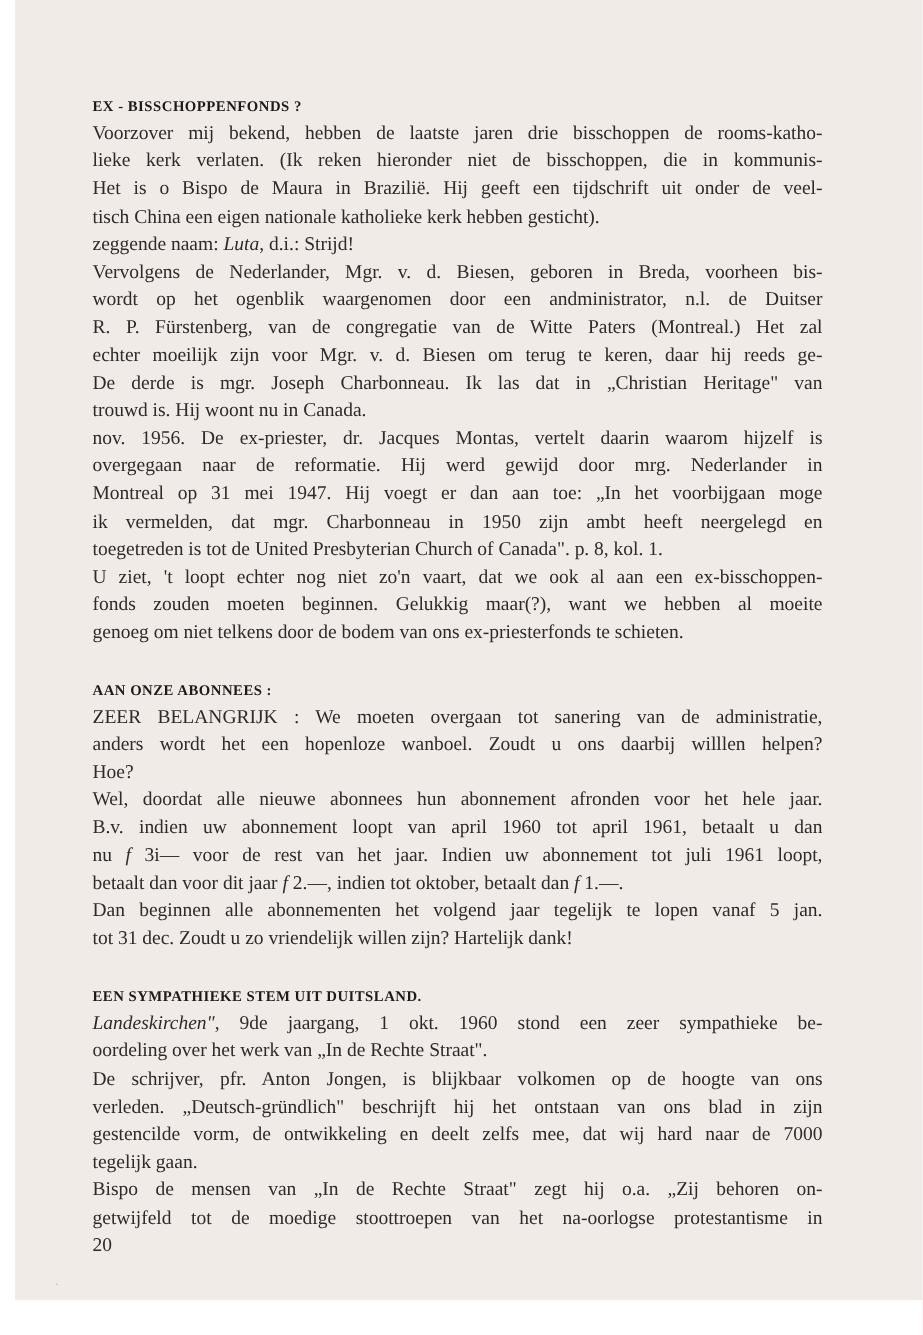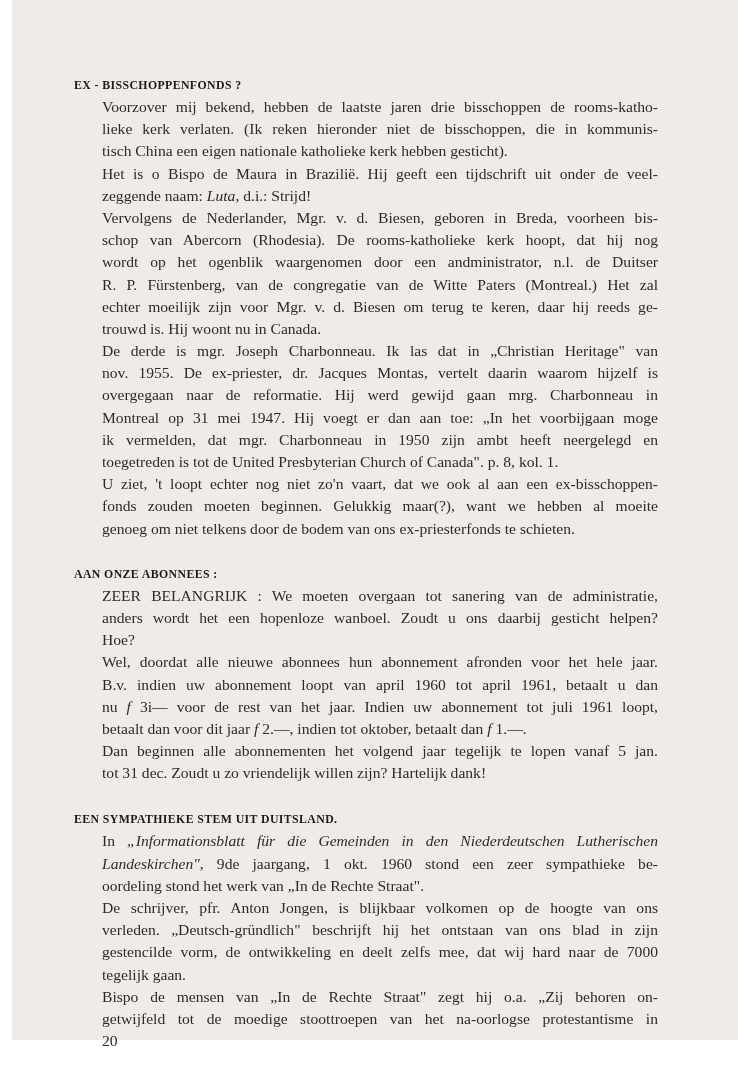--- a/index.html
+++ b/index.html
@@ -13,84 +13,82 @@
   }
   .content {
     position:absolute; left:62px; top:74px; width:584px;
     color:#2e2a2a; font-size:15.6px; line-height:22.2px;
   }
   .heading {
     font-family: "Liberation Serif", "DejaVu Serif", serif;
     font-weight:bold; font-size:11.8px; letter-spacing:0.4px; color:#1e1a1a;
     line-height:22px;
   }
-  .line { white-space:nowrap; text-align:justify; text-align-last:justify; height:22.2px;margin-left:28px; }
+  .line { white-space:nowrap; text-align:justify; text-align-last:justify; height:22.2px; }
   .line.last { text-align-last:left; }
   .gap { height:23px; }
   .gap2 { height:24px; }
   i { font-style:italic; }
   .mark { position:absolute; left:44px; top:1022px; width:6px; height:10px; color:#b8b0ad; font-size:9px; }
 </style>
 </head>
 <body>
 
 <div class="page">
   <div class="content">
 
     <div>
       <div class="heading">EX - BISSCHOPPENFONDS ?</div>
       <div class="lines">
           <div class="line">Voorzover mij bekend, hebben de laatste jaren drie bisschoppen de rooms-katho-</div>
           <div class="line">lieke kerk verlaten. (Ik reken hieronder niet de bisschoppen, die in kommunis-</div>
+          <div class="line">Het is o Bispo de Maura in Brazilië. Hij geeft een tijdschrift uit onder de veel-</div>
           <div class="line last">tisch China een eigen nationale katholieke kerk hebben gesticht).</div>
-          <div class="line">Het is o Bispo de Maura in Brazilië. Hij geeft een tijdschrift uit onder de veel-</div>
           <div class="line last">zeggende naam: <i>Luta</i>, d.i.: Strijd!</div>
           <div class="line">Vervolgens de Nederlander, Mgr. v. d. Biesen, geboren in Breda, voorheen bis-</div>
-          <div class="line">schop van Abercorn (Rhodesia). De rooms-katholieke kerk hoopt, dat hij nog</div>
           <div class="line">wordt op het ogenblik waargenomen door een andministrator, n.l. de Duitser</div>
           <div class="line">R. P. Fürstenberg, van de congregatie van de Witte Paters (Montreal.) Het zal</div>
           <div class="line">echter moeilijk zijn voor Mgr. v. d. Biesen om terug te keren, daar hij reeds ge-</div>
+          <div class="line">De derde is mgr. Joseph Charbonneau. Ik las dat in „Christian Heritage" van</div>
           <div class="line last">trouwd is. Hij woont nu in Canada.</div>
-          <div class="line">De derde is mgr. Joseph Charbonneau. Ik las dat in „Christian Heritage" van</div>
-          <div class="line">nov. 1955. De ex-priester, dr. Jacques Montas, vertelt daarin waarom hijzelf is</div>
-          <div class="line">overgegaan naar de reformatie. Hij werd gewijd gaan mrg. Charbonneau in</div>
+          <div class="line">nov. 1956. De ex-priester, dr. Jacques Montas, vertelt daarin waarom hijzelf is</div>
+          <div class="line">overgegaan naar de reformatie. Hij werd gewijd door mrg. Nederlander in</div>
           <div class="line">Montreal op 31 mei 1947. Hij voegt er dan aan toe: „In het voorbijgaan moge</div>
           <div class="line">ik vermelden, dat mgr. Charbonneau in 1950 zijn ambt heeft neergelegd en</div>
           <div class="line last">toegetreden is tot de United Presbyterian Church of Canada". p. 8, kol. 1.</div>
           <div class="line">U ziet, 't loopt echter nog niet zo'n vaart, dat we ook al aan een ex-bisschoppen-</div>
           <div class="line">fonds zouden moeten beginnen. Gelukkig maar(?), want we hebben al moeite</div>
           <div class="line last">genoeg om niet telkens door de bodem van ons ex-priesterfonds te schieten.</div>
         </div>
     </div>
 
     <div class="gap"></div>
 
     <div>
       <div class="heading">AAN ONZE ABONNEES :</div>
       <div class="lines">
           <div class="line">ZEER BELANGRIJK : We moeten overgaan tot sanering van de administratie,</div>
-          <div class="line">anders wordt het een hopenloze wanboel. Zoudt u ons daarbij gesticht helpen?</div>
+          <div class="line">anders wordt het een hopenloze wanboel. Zoudt u ons daarbij willlen helpen?</div>
           <div class="line last">Hoe?</div>
           <div class="line">Wel, doordat alle nieuwe abonnees hun abonnement afronden voor het hele jaar.</div>
           <div class="line">B.v. indien uw abonnement loopt van april 1960 tot april 1961, betaalt u dan</div>
           <div class="line">nu <i>f</i> 3i— voor de rest van het jaar. Indien uw abonnement tot juli 1961 loopt,</div>
           <div class="line last">betaalt dan voor dit jaar <i>f</i> 2.—, indien tot oktober, betaalt dan <i>f</i> 1.—.</div>
           <div class="line">Dan beginnen alle abonnementen het volgend jaar tegelijk te lopen vanaf 5 jan.</div>
           <div class="line last">tot 31 dec. Zoudt u zo vriendelijk willen zijn? Hartelijk dank!</div>
         </div>
     </div>
 
     <div class="gap2"></div>
 
     <div>
       <div class="heading">EEN SYMPATHIEKE STEM UIT DUITSLAND.</div>
       <div class="lines">
-          <div class="line">In <i>„Informationsblatt für die Gemeinden in den Niederdeutschen Lutherischen</i></div>
           <div class="line"><i>Landeskirchen"</i>, 9de jaargang, 1 okt. 1960 stond een zeer sympathieke be-</div>
-          <div class="line last">oordeling stond het werk van „In de Rechte Straat".</div>
+          <div class="line last">oordeling over het werk van „In de Rechte Straat".</div>
           <div class="line">De schrijver, pfr. Anton Jongen, is blijkbaar volkomen op de hoogte van ons</div>
           <div class="line">verleden. „Deutsch-gründlich" beschrijft hij het ontstaan van ons blad in zijn</div>
           <div class="line">gestencilde vorm, de ontwikkeling en deelt zelfs mee, dat wij hard naar de 7000</div>
           <div class="line last">tegelijk gaan.</div>
           <div class="line">Bispo de mensen van „In de Rechte Straat" zegt hij o.a. „Zij behoren on-</div>
           <div class="line">getwijfeld tot de moedige stoottroepen van het na-oorlogse protestantisme in</div>
         </div>
     </div>
 
     <div class="line last">20</div>

